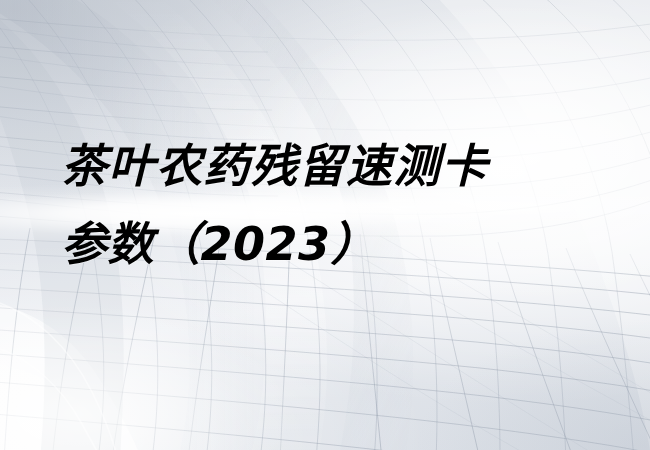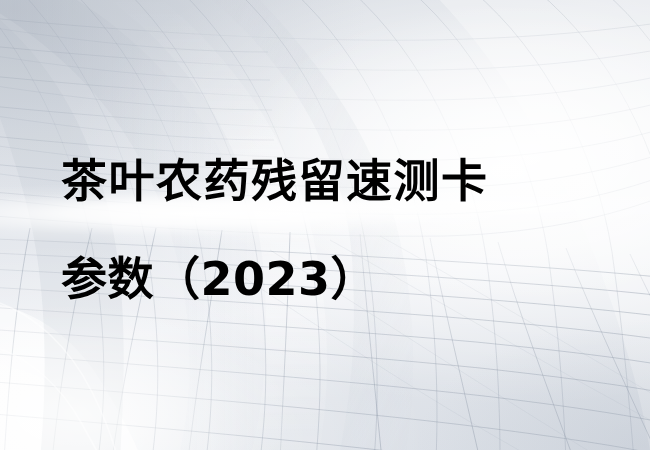--- a/index.html
+++ b/index.html
@@ -66,37 +66,38 @@
   #bg-haze {
     background:
       radial-gradient(58% 44% at 80% 34%, rgba(255,255,255,0.82) 0%, rgba(255,255,255,0.38) 42%, rgba(255,255,255,0) 76%),
       radial-gradient(46% 34% at 12% 92%, rgba(255,255,255,0.70) 0%, rgba(255,255,255,0) 72%);
   }
 
   
   #title-block {
     position: absolute;
     left: 61px;
-    top: 152px;
+    top: 137px;
     width: 520px;
+    font-style: italic;
   }
 
   .title-line {
     color: #000000;
     font-family: "DejaVu Sans", "Liberation Sans", sans-serif;
     font-weight: 700;
     font-size: 46px;
     line-height: 58px;
     letter-spacing: 1.5px;
     white-space: nowrap;
     text-shadow: 0 1px 0 rgba(255,255,255,0.35);
   }
 
   #title-line-2 {
-    margin-top: 40px;
+    margin-top: 20px;
     letter-spacing: 0.5px;
   }
 </style>
 </head>
 <body>
 
 <div id="banner">
 
   <div class="bg-layer" id="bg-base"></div>
 

